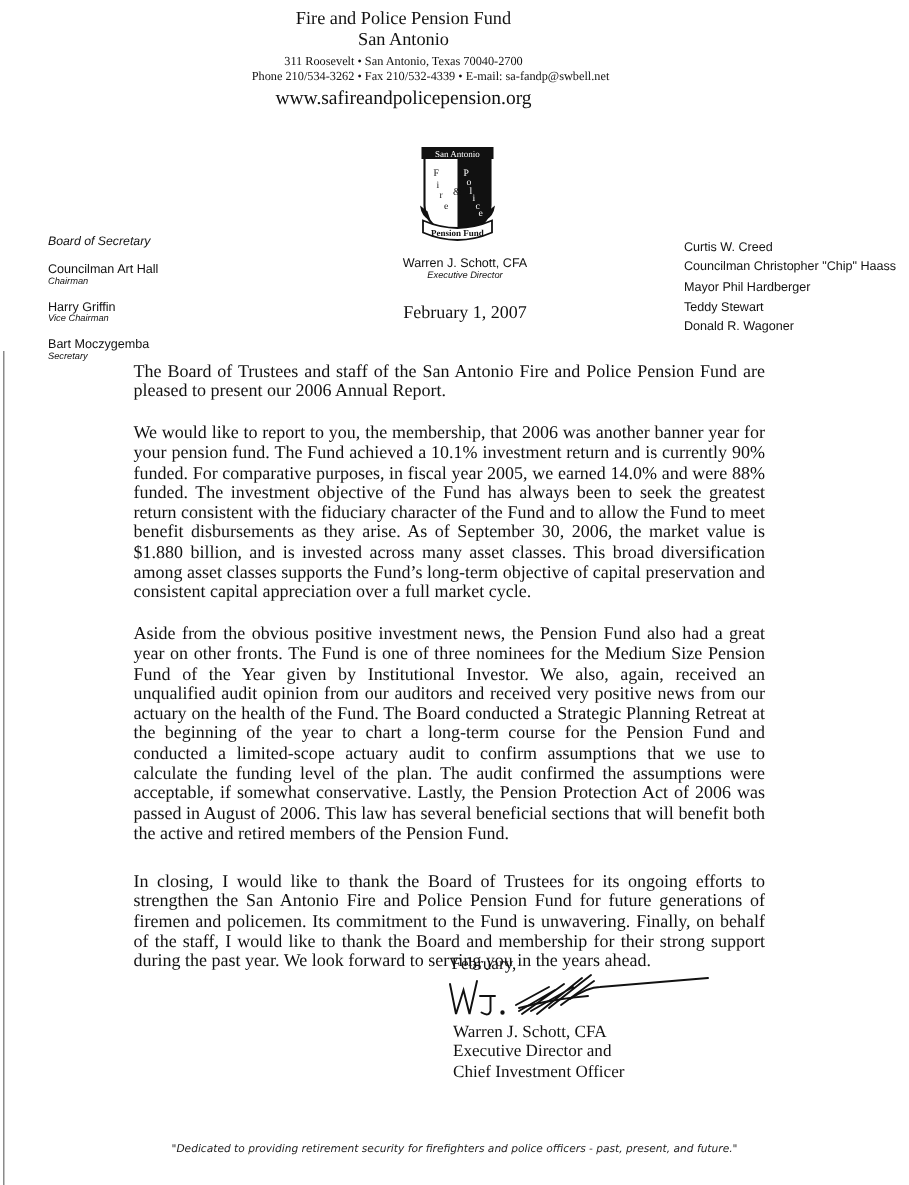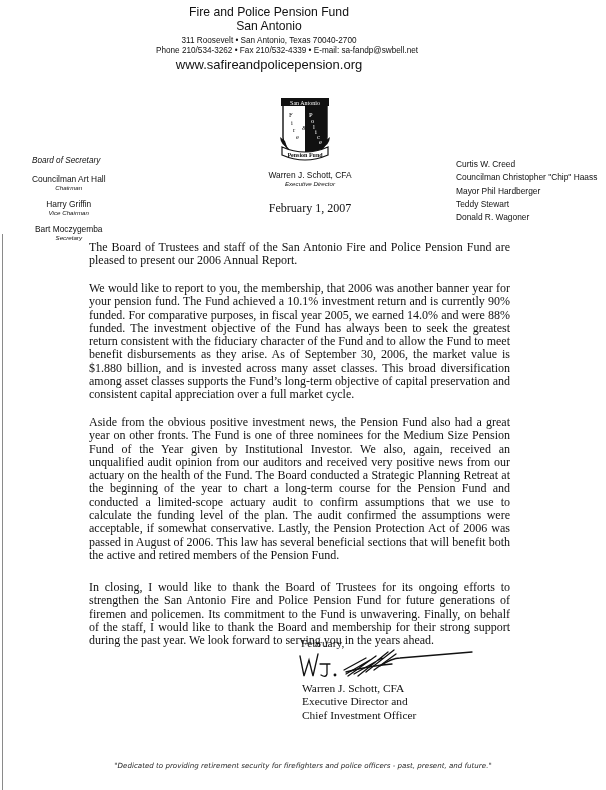--- a/index.html
+++ b/index.html
@@ -7,36 +7,36 @@
     body { position: relative; color: #111; font-family: "Liberation Serif", serif; }
 
     .margin-line {
       position: absolute; left: 2px; top: 234px; width: 1px; height: 556px;
       background: #8a8a8a;
     }
 
     
     .lh-org {
       position: absolute; left: 0; width: 538px; text-align: center;
-      font-family: Liberation Sans, sans-serif; color: #111;
+      font-family: Liberation Serif, serif; color: #111;
     }
     .lh-name { top: 5px; font-size: 12.2px; }
     .lh-city { top: 19px; font-size: 12.2px; }
     .lh-addr { top: 36px; font-size: 8.2px; }
     .lh-phone { top: 46px; font-size: 8.2px; padding-left: 36px; }
     .lh-web { top: 57px; font-size: 13px; }
 
     
     .logo { position: absolute; left: 279px; top: 97px; width: 52px; height: 68px; }
 
     
     .sans { font-family: "Liberation Sans", sans-serif; }
     .trustees-left { position: absolute; left: 32px; top: 156px; }
     .trustees-left .heading { font-size: 8.2px; font-style: italic; margin-bottom: 9px; }
-    .trustee { margin-bottom: 7px; text-align: center; }
+    .trustee { margin-bottom: 7px; }
     .trustee .tname { font-size: 8.4px; line-height: 10px; }
     .trustee .ttitle { font-size: 6.2px; font-style: italic; line-height: 8px; }
 
     .trustees-right { position: absolute; left: 456px; top: 158px; }
     .trustees-right .rname { font-size: 8.4px; line-height: 13.3px; }
 
     .director { position: absolute; left: 230px; top: 170px; width: 160px; text-align: center; }
     .director .dname { font-size: 8.4px; line-height: 10px; }
     .director .dtitle { font-size: 6.2px; font-style: italic; line-height: 8px; }
 

